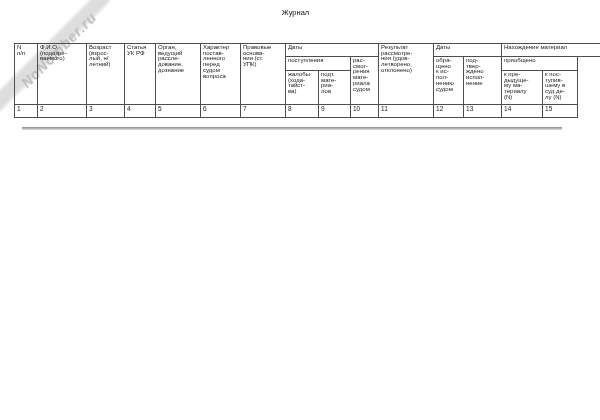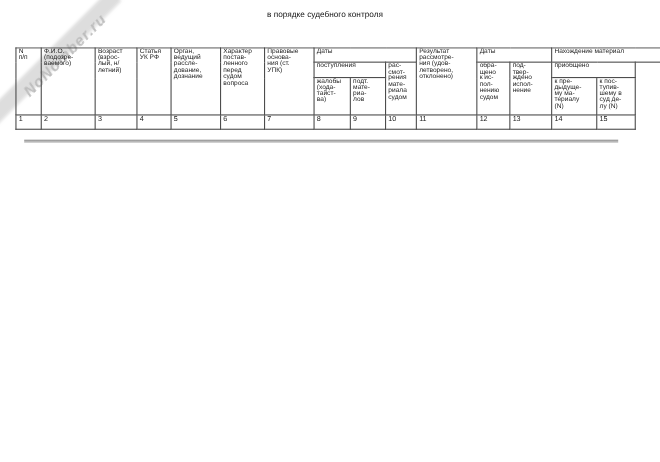--- a/index.html
+++ b/index.html
@@ -51,21 +51,21 @@
     background:linear-gradient(#8d8d8d,#dcdcdc);
   }
 </style>
 </head>
 <body>
 
 <div class="wm-stripe"></div>
 <div class="wm-text">NoNomber.ru</div>
 
 <div class="title">
-  <div>в порядке судебного контроля</div>
+  <div>Журнал</div>
 </div>
 
 <div class="clip">
   <table class="journal">
     <colgroup>
       <col style="width:23px">
         <col style="width:49px">
         <col style="width:38px">
       <col style="width:31px">
         <col style="width:45px">

